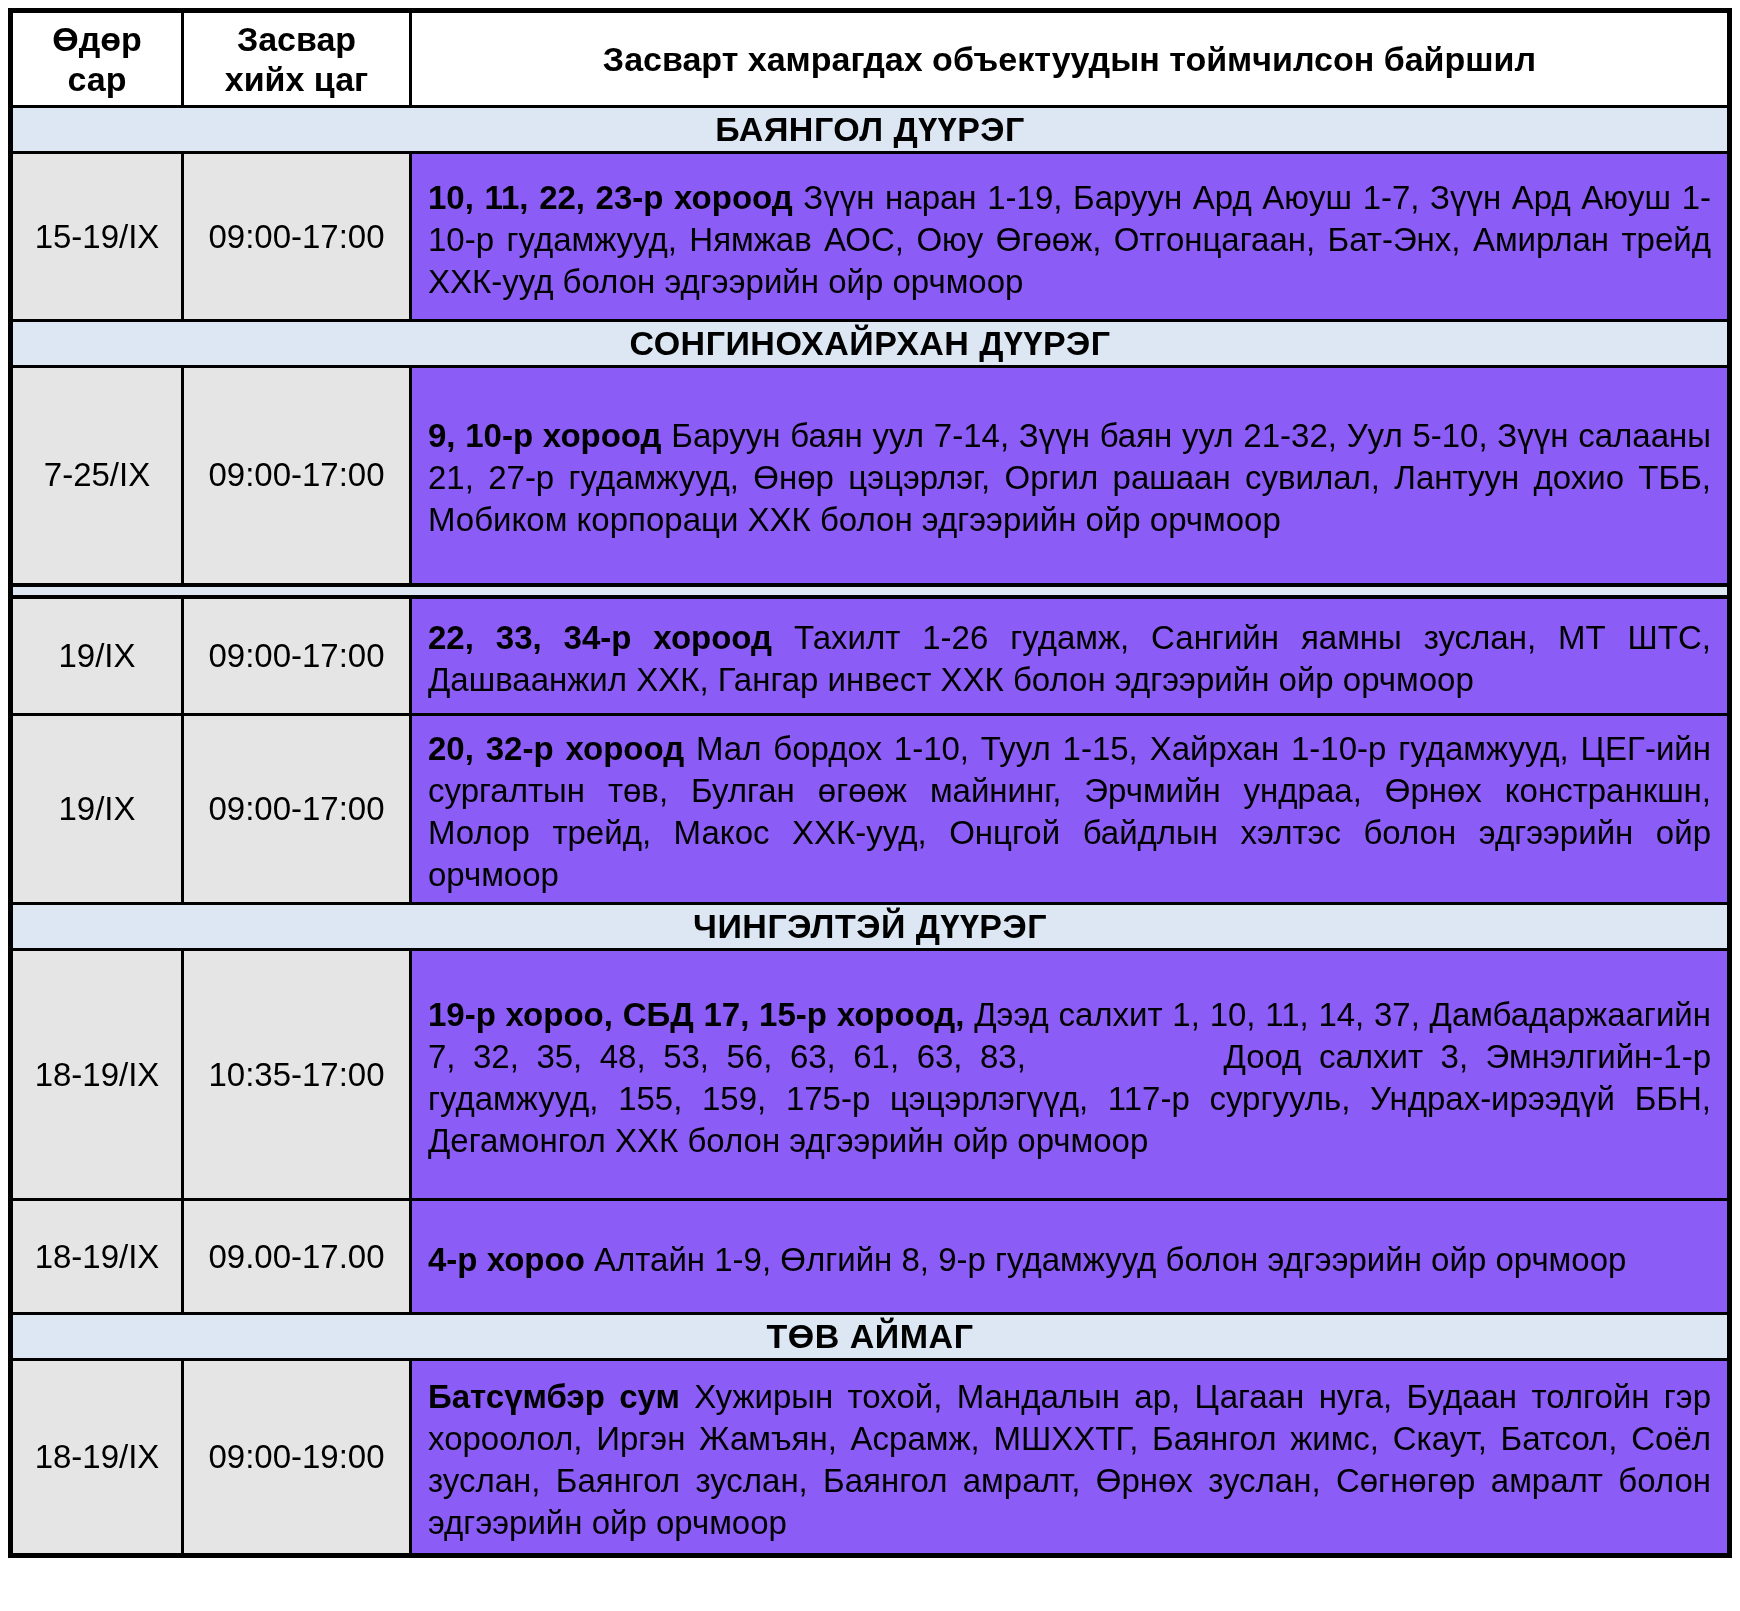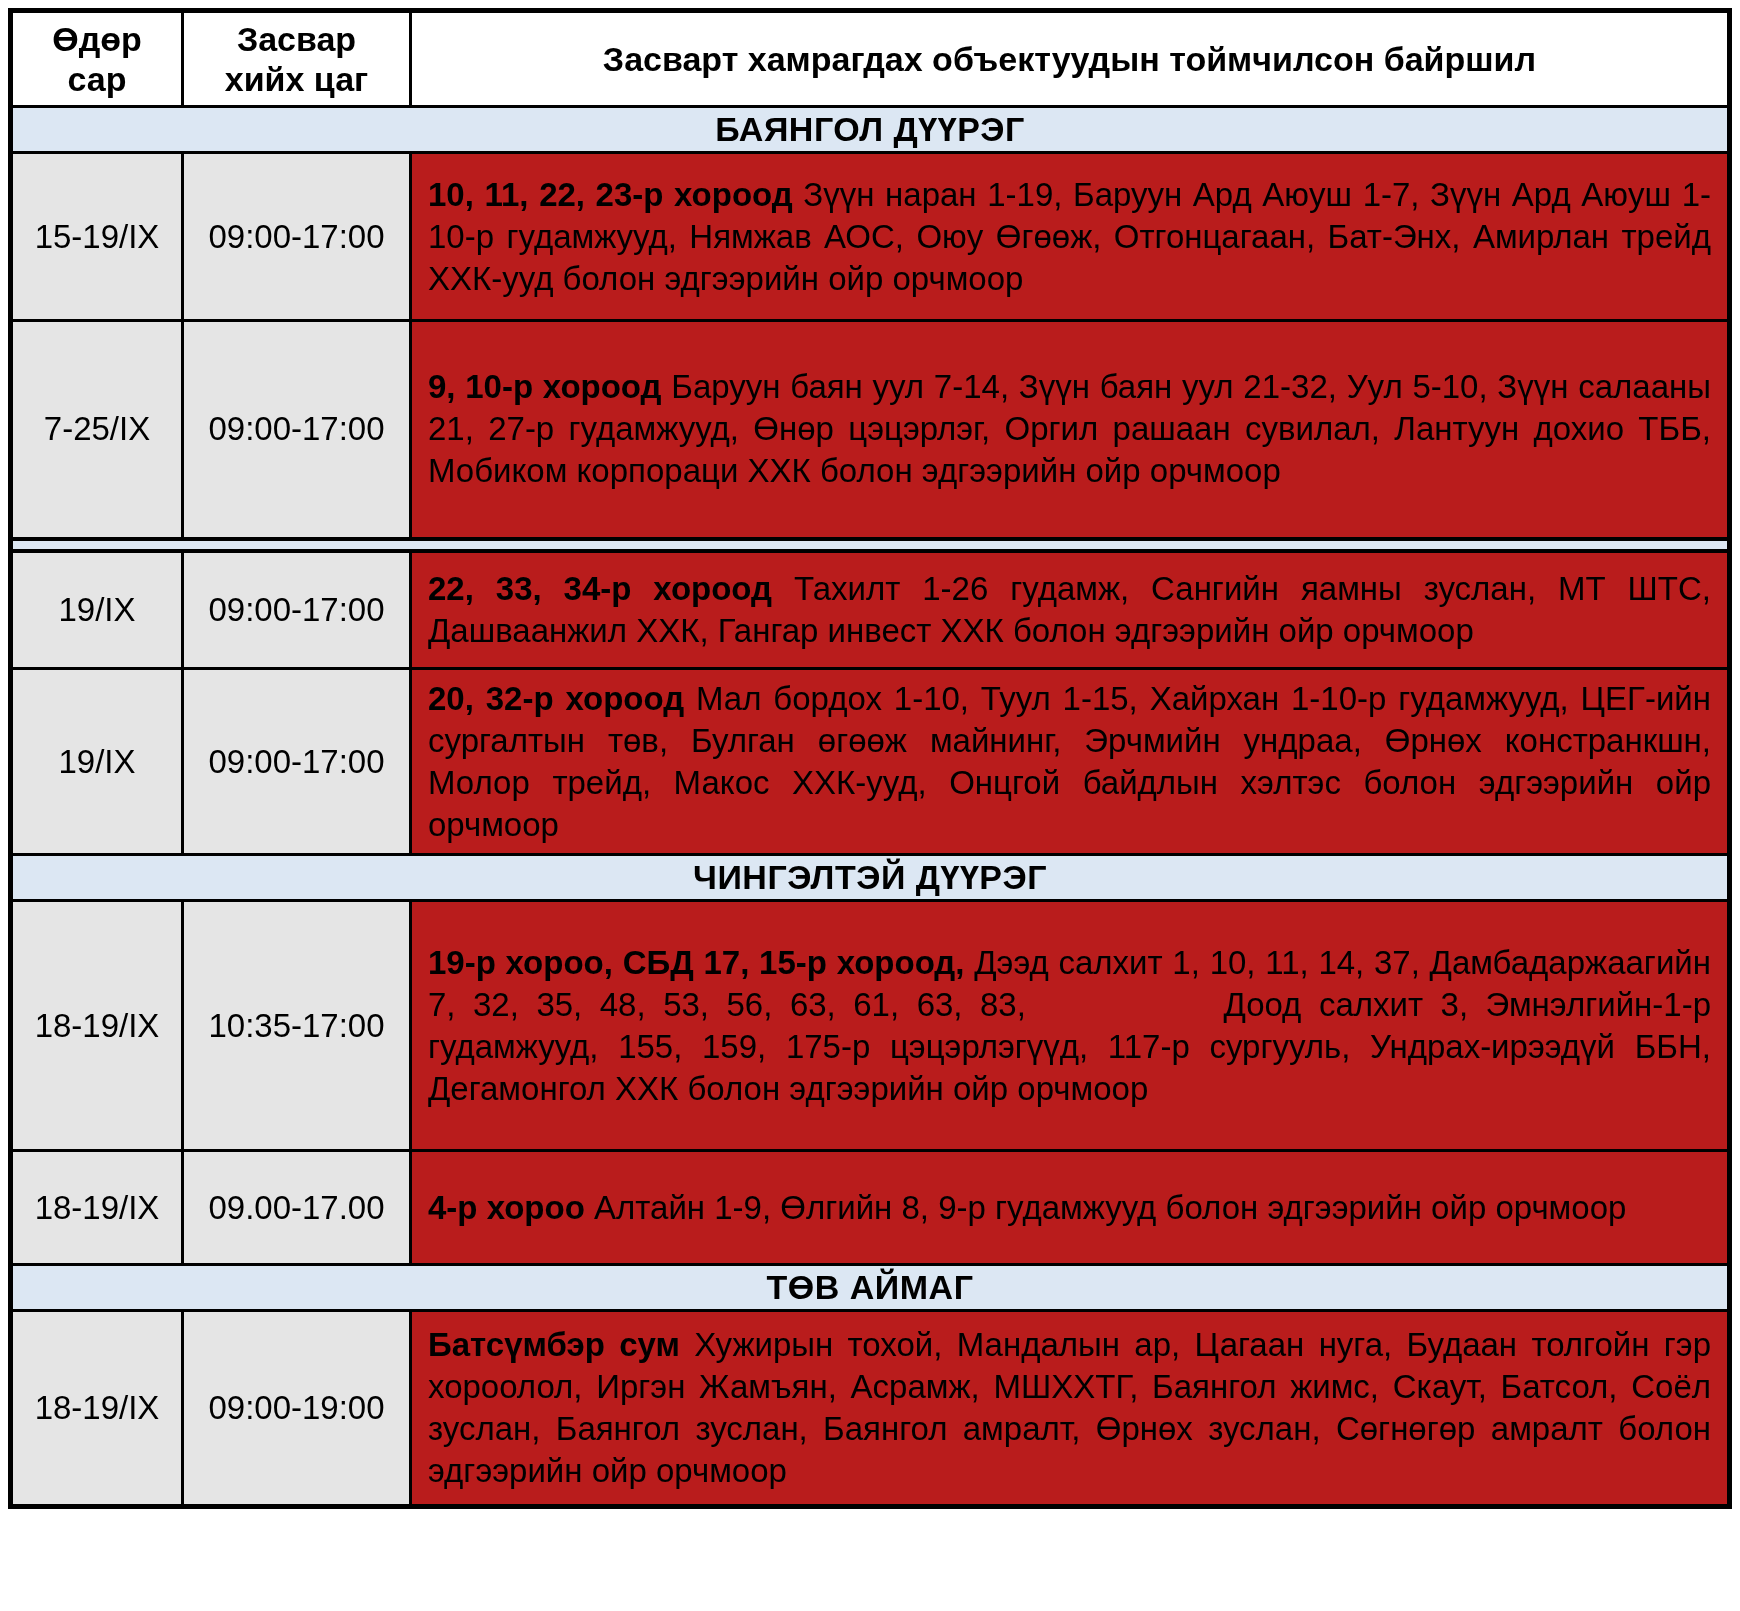--- a/index.html
+++ b/index.html
@@ -66,22 +66,22 @@
     text-align: center;
     vertical-align: middle;
     padding: 2px 4px;
     background: #e5e5e5;
   }
   td.loc-cell {
     font-size: 33px;
     line-height: 42px;
     text-align: justify;
     vertical-align: middle;
-    padding: 6px 16px 6px 16px;
-    background: #b91c1c;
+    padding: 12px 16px 6px 16px;
+    background: #8b5cf6;
   }
   .desc-bold { font-weight: bold; }
   .desc-gap:not(:empty)::before {
     content: "";
     display: inline-block;
     width: 180px;
   }
   
   tr.r0 td { height: 168px; }
   tr.r1 td { height: 218px; }
@@ -113,20 +113,23 @@
 
     <tr class="section-row">
       <td colspan="3">БАЯНГОЛ ДҮҮРЭГ</td>
     </tr>
     <tr class="r0">
       <td class="date-cell">15-19/IX</td>
       <td class="time-cell">09:00-17:00</td>
       <td class="loc-cell"><span class="desc-bold">10, 11, 22, 23-р хороод</span><span> Зүүн наран 1-19, Баруун Ард Аюуш 1-7, Зүүн Ард Аюуш 1-10-р гудамжууд, Нямжав АОС, Оюу Өгөөж, Отгонцагаан, Бат-Энх, Амирлан трейд ХХК-ууд болон эдгээрийн ойр орчмоор</span></td>
     </tr>
 
+    <tr class="section-row">
+      <td colspan="3">СОНГИНОХАЙРХАН ДҮҮРЭГ</td>
+    </tr>
     <tr class="r1">
       <td class="date-cell">7-25/IX</td>
       <td class="time-cell">09:00-17:00</td>
       <td class="loc-cell"><span class="desc-bold">9, 10-р хороод</span><span> Баруун баян уул 7-14, Зүүн баян уул 21-32, Уул 5-10, Зүүн салааны 21, 27-р гудамжууд, Өнөр цэцэрлэг, Оргил рашаан сувилал, Лантуун дохио ТББ, Мобиком корпораци ХХК болон эдгээрийн ойр орчмоор</span></td>
     </tr>
     <tr class="separator-row">
       <td colspan="3"></td>
     </tr>
     <tr class="r2">
       <td class="date-cell">19/IX</td>

